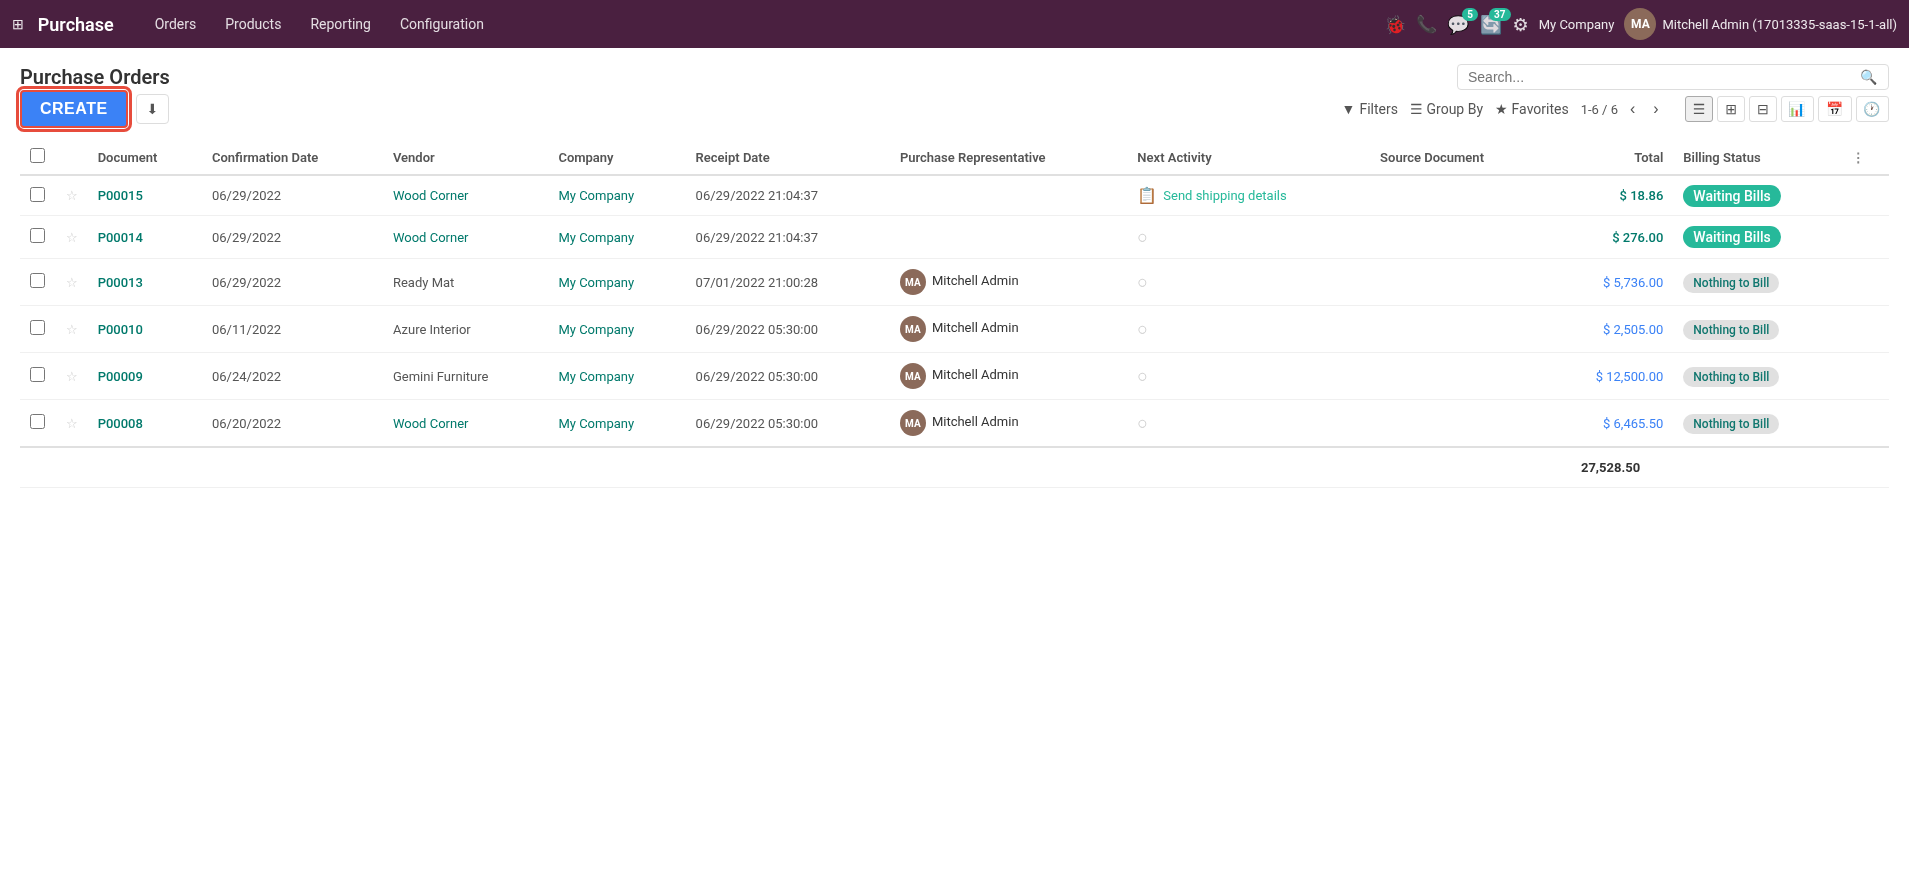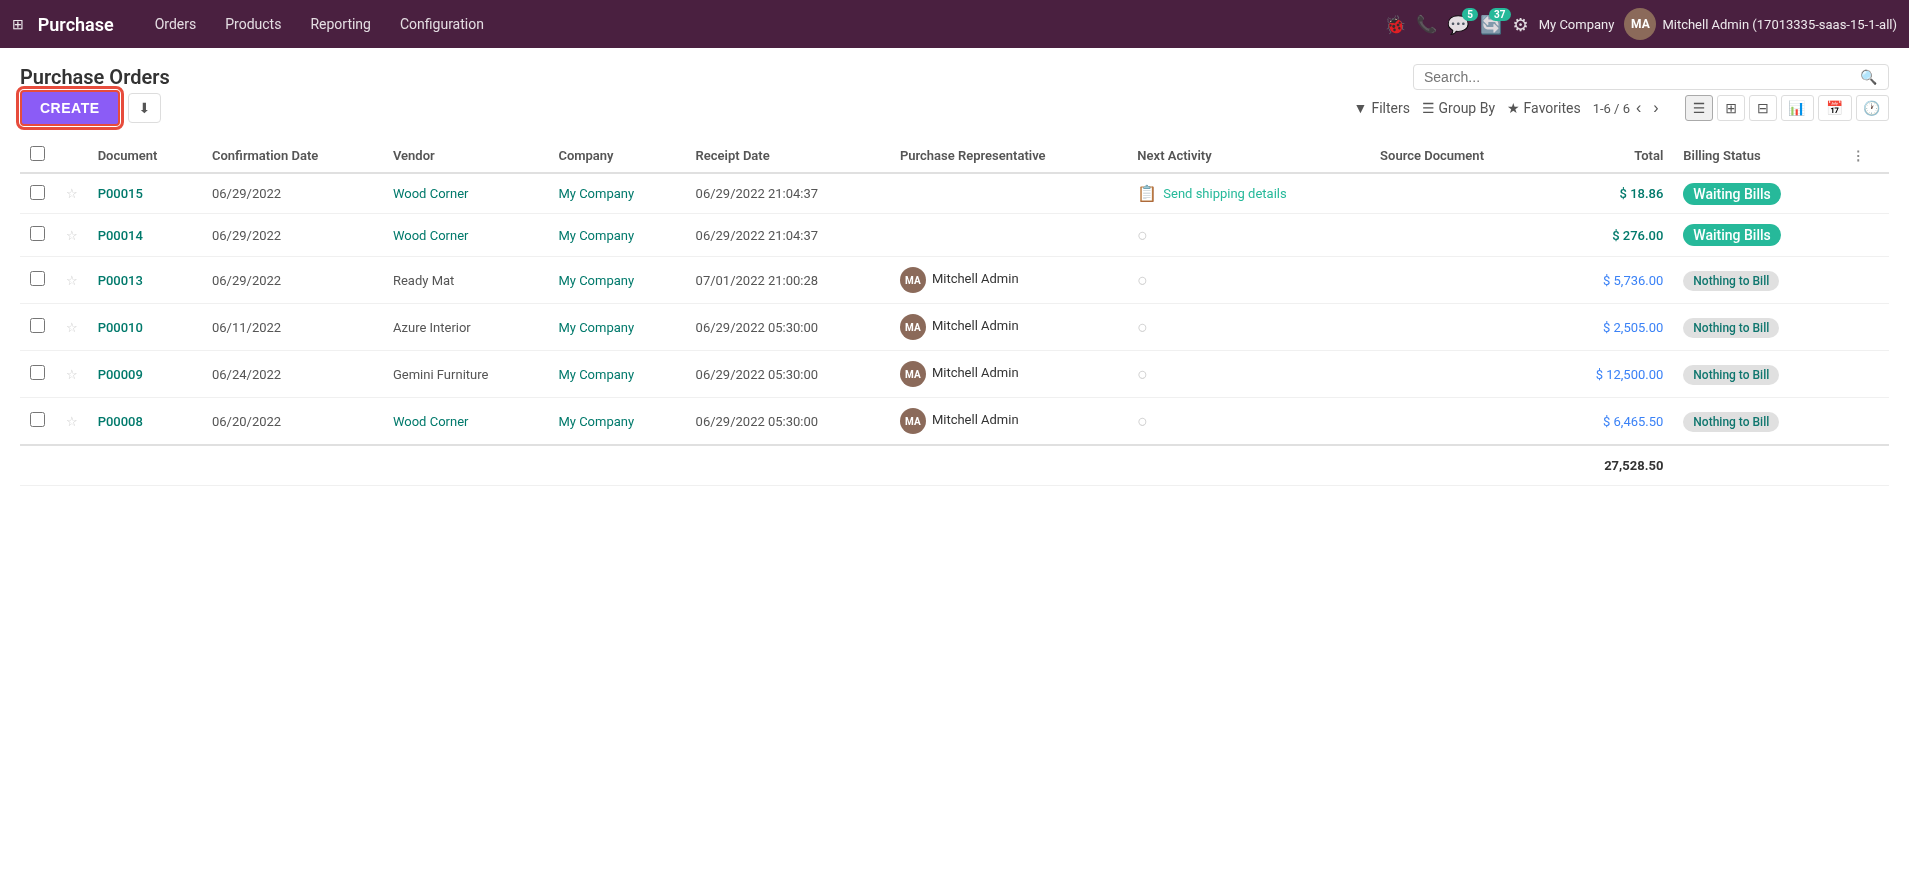--- a/index.html
+++ b/index.html
@@ -52,51 +52,51 @@
     .main { background: #fff; min-height: calc(100vh - 48px); padding: 16px 20px; }
 
     
     .page-header { display: flex; align-items: center; justify-content: space-between; }
     .page-title { font-size: 20px; font-weight: 600; color: #333; }
     .search-bar {
       display: flex; align-items: flex-end;
       border: 1px solid #ddd; border-radius: 4px;
       padding: 4px 10px;
       background: #fff;
-      width: 476px;
+      width: 432px;
     }
     .search-bar input {
       border: none; outline: none; background: transparent;
       flex: 1; font-size: 14px; color: #888;
     }
     .search-icon { color: #888; cursor: pointer; }
 
     
     .toolbar { display: flex; align-items: center; margin-bottom: 12px; gap: 8px; }
     .btn-create {
-      background: #8b5cf6;
+      background: #3b82f6;
       color: #fff;
       border: 2px solid #e74c3c;
       border-radius: 4px;
       padding: 8px 18px;
-      font-size: 14px;
+      font-size: 16px;
       font-weight: 600;
       cursor: pointer;
       letter-spacing: 0.5px;
       outline: 3px solid #e74c3c;
       outline-offset: 1px;
     }
     .btn-download {
       background: transparent; border: 1px solid #ddd;
       border-radius: 4px; padding: 6px 10px;
       cursor: pointer; color: #555; font-size: 14px;
     }
     .toolbar-right { margin-left: auto; display: flex; align-items: center; gap: 12px; }
     .toolbar-action { display: flex; align-items: center; gap: 4px; color: #555; cursor: pointer; font-size: 14px; }
-    .pagination { display: flex; align-items: center; font-size: 13px; color: #555; }
+    .pagination { display: flex; align-items: center; gap: 6px; font-size: 13px; color: #555; }
     .pagination-btn { background: none; border: none; cursor: pointer; color: #555; font-size: 16px; padding: 2px 6px; }
     .view-icons { display: flex; gap: 4px; margin-left: 8px; }
     .view-icon {
       border: 1px solid #ddd; border-radius: 3px;
       padding: 4px 7px; cursor: pointer; color: #555; font-size: 14px;
       background: #fff;
     }
     .view-icon.active { background: #f0f0f0; border-color: #aaa; }
 
     
@@ -139,21 +139,21 @@
 
     .avatar-sm {
       width: 26px; height: 26px; border-radius: 50%;
       background: #8b6a5a;
       display: inline-flex; align-items: center; justify-content: center;
       color: #fff; font-size: 10px; font-weight: bold;
       margin-right: 6px; vertical-align: middle;
     }
 
     .total-row td { font-weight: 700; color: #333; padding: 12px 10px; border-top: 2px solid #e0e0e0; }
-    .total-row td.total-val { text-align: right; }
+    .total-row td.total-val { text-align: center; }
 
     .more-icon { color: #888; cursor: pointer; }
     input[type="checkbox"] { width: 15px; height: 15px; cursor: pointer; accent-color: #00796b; }
   </style>
 </head>
 <body>
 
 <nav class="topnav">
   <span class="topnav-grid-icon">⊞</span>
   <span class="topnav-app-name">Purchase</span>

